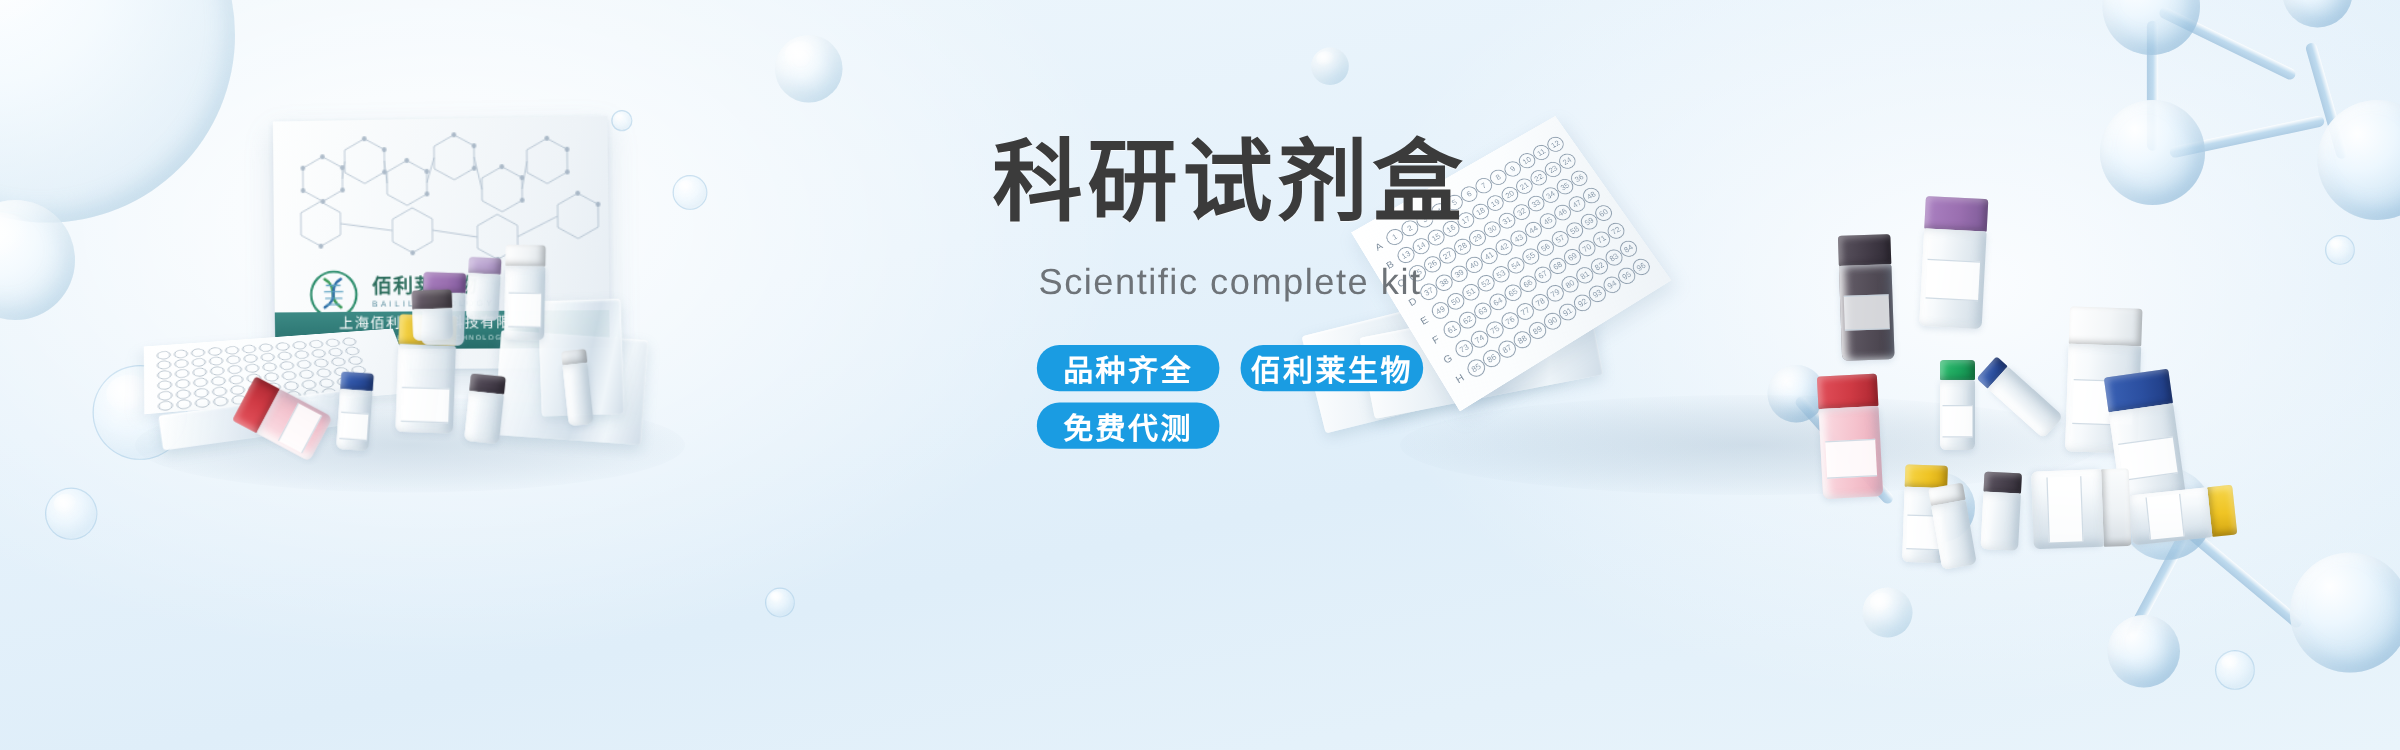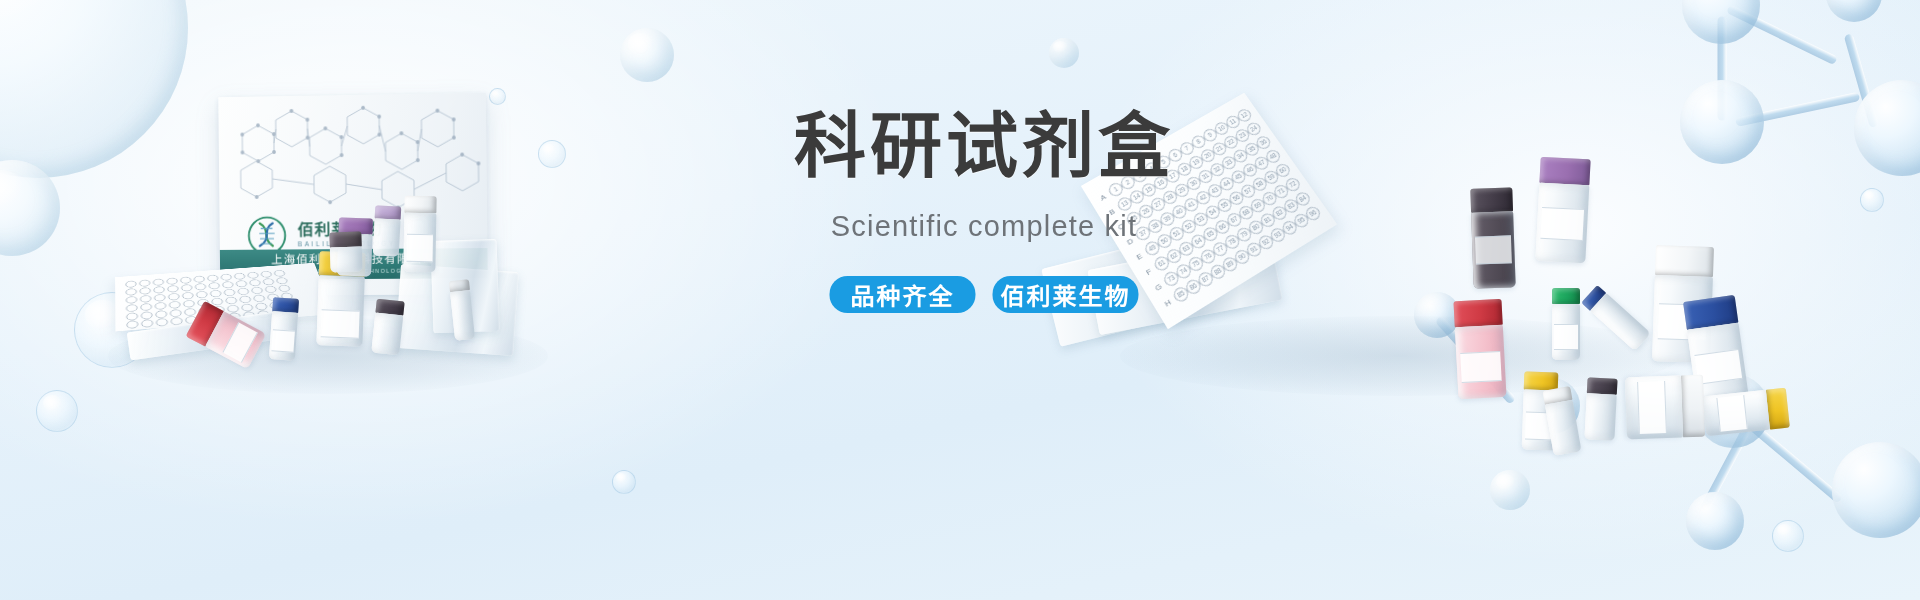--- a/index.html
+++ b/index.html
@@ -642,17 +642,18 @@
     <div class="lbl" style="top:38px;height:26px;"></div>
   </div>
 
   <div id="copy">
     <div id="title">科研试剂盒</div>
     <div id="subtitle">Scientific complete kit</div>
 
     <div id="badges">
       <div class="badge">品种齐全</div>
       <div class="badge">佰利莱生物</div>
+      <div class="badge">免费代测</div>
     </div>
 
   </div>
 
 </div>
 
 </body></html>

